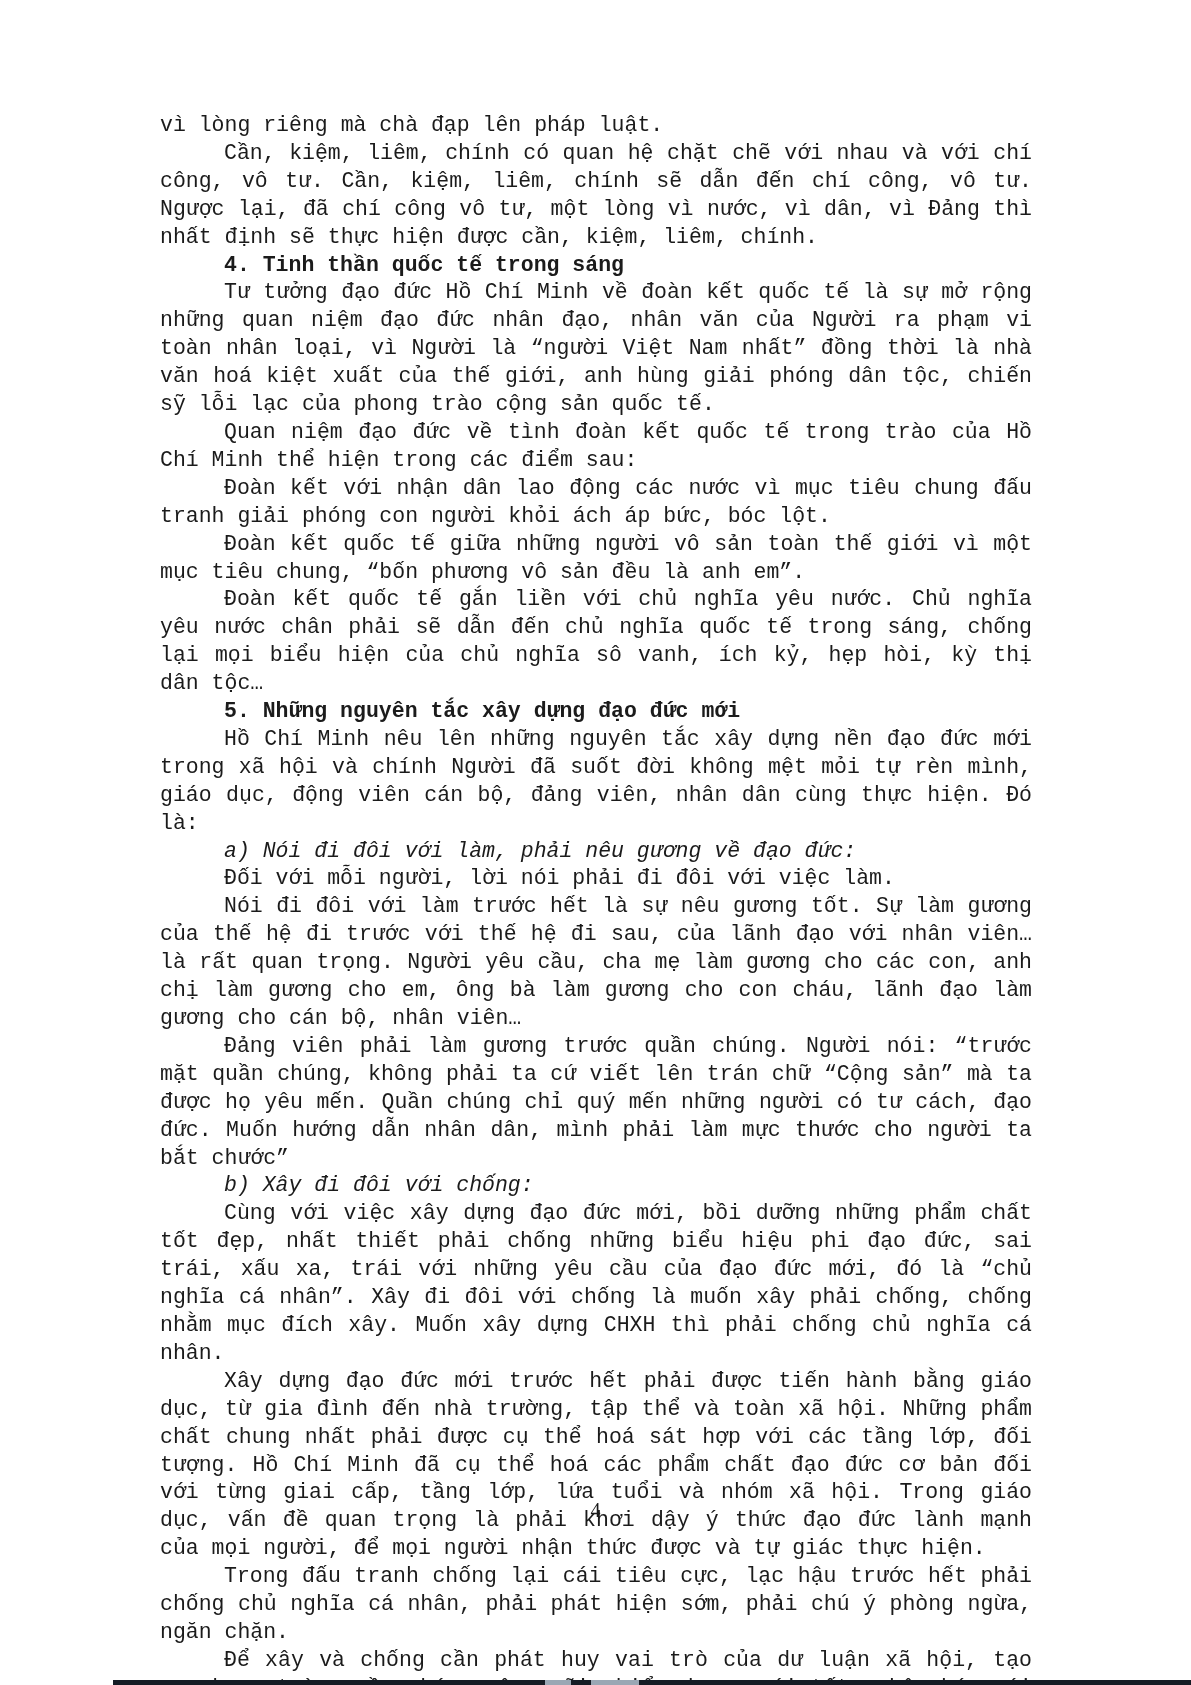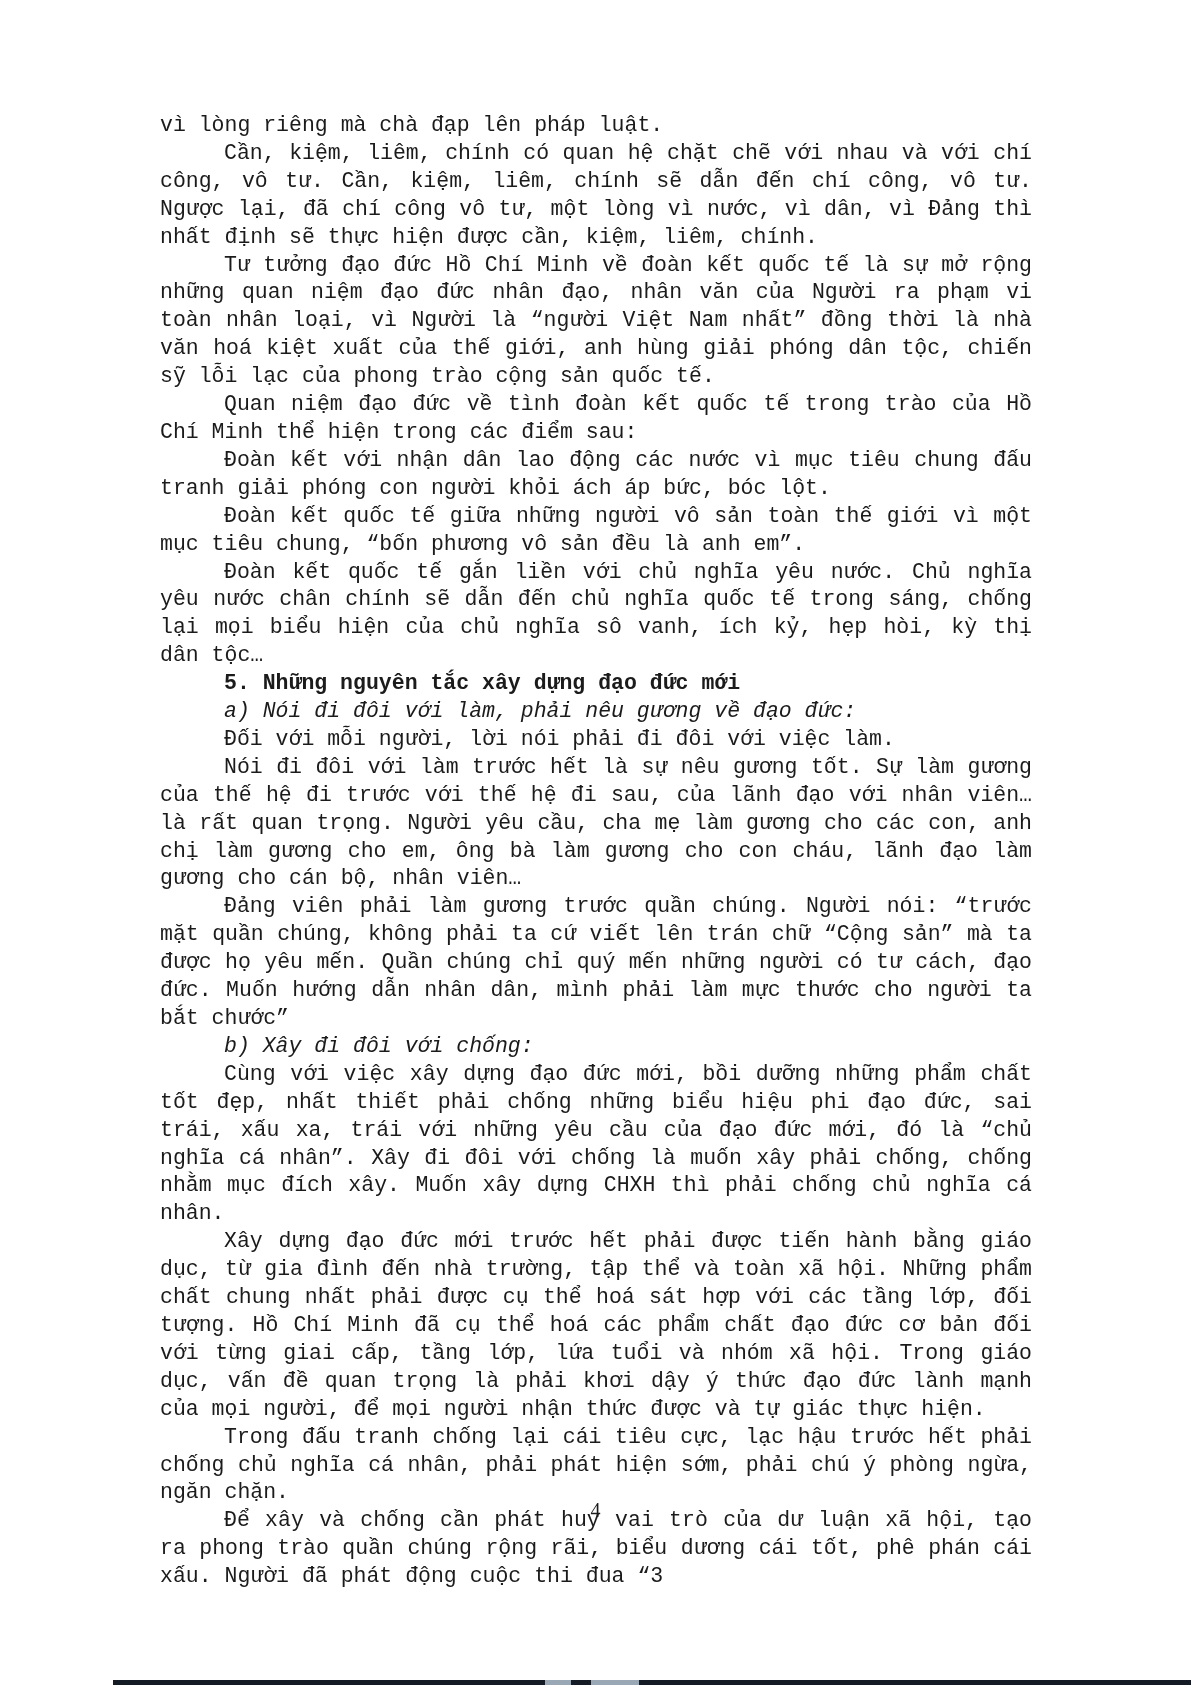--- a/index.html
+++ b/index.html
@@ -69,26 +69,28 @@
   .artifact-gap.g2 { left: 478px; width: 48px; }
 </style>
 </head>
 <body>
 
 <div class="page">
 
   <div class="page-content">
     <p class="cont">vì lòng riêng mà chà đạp lên pháp luật.</p>
     <p class="body">Cần, kiệm, liêm, chính có quan hệ chặt chẽ với nhau và với chí công, vô tư. Cần, kiệm, liêm, chính sẽ dẫn đến chí công, vô tư. Ngược lại, đã chí công vô tư, một lòng vì nước, vì dân, vì Đảng thì nhất định sẽ thực hiện được cần, kiệm, liêm, chính.</p>
+    <p class="heading">4. Tinh thần quốc tế trong sáng</p>
     <p class="body">Tư tưởng đạo đức Hồ Chí Minh về đoàn kết quốc tế là sự mở rộng những quan niệm đạo đức nhân đạo, nhân văn của Người ra phạm vi toàn nhân loại, vì Người là “người Việt Nam nhất” đồng thời là nhà văn hoá kiệt xuất của thế giới, anh hùng giải phóng dân tộc, chiến sỹ lỗi lạc của phong trào cộng sản quốc tế.</p>
     <p class="body">Quan niệm đạo đức về tình đoàn kết quốc tế trong trào của Hồ Chí Minh thể hiện trong các điểm sau:</p>
     <p class="body">Đoàn kết với nhận dân lao động các nước vì mục tiêu chung đấu tranh giải phóng con người khỏi ách áp bức, bóc lột.</p>
     <p class="body">Đoàn kết quốc tế giữa những người vô sản toàn thế giới vì một mục tiêu chung, “bốn phương vô sản đều là anh em”.</p>
-    <p class="body">Đoàn kết quốc tế gắn liền với chủ nghĩa yêu nước. Chủ nghĩa yêu nước chân chính sẽ dẫn đến chủ nghĩa quốc tế trong sáng, chống lại mọi biểu hiện của chủ nghĩa sô vanh, ích kỷ, hẹp hòi, kỳ thị dân tộc…</p>
+    <p class="body">Đoàn kết quốc tế gắn liền với chủ nghĩa yêu nước. Chủ nghĩa yêu nước chân phải sẽ dẫn đến chủ nghĩa quốc tế trong sáng, chống lại mọi biểu hiện của chủ nghĩa sô vanh, ích kỷ, hẹp hòi, kỳ thị dân tộc…</p>
     <p class="heading">5. Những nguyên tắc xây dựng đạo đức mới</p>
+    <p class="body">Hồ Chí Minh nêu lên những nguyên tắc xây dựng nền đạo đức mới trong xã hội và chính Người đã suốt đời không mệt mỏi tự rèn mình, giáo dục, động viên cán bộ, đảng viên, nhân dân cùng thực hiện. Đó là:</p>
     <p class="sub">a) Nói đi đôi với làm, phải nêu gương về đạo đức:</p>
     <p class="body">Đối với mỗi người, lời nói phải đi đôi với việc làm.</p>
     <p class="body">Nói đi đôi với làm trước hết là sự nêu gương tốt. Sự làm gương của thế hệ đi trước với thế hệ đi sau, của lãnh đạo với nhân viên… là rất quan trọng. Người yêu cầu, cha mẹ làm gương cho các con, anh chị làm gương cho em, ông bà làm gương cho con cháu, lãnh đạo làm gương cho cán bộ, nhân viên…</p>
     <p class="body">Đảng viên phải làm gương trước quần chúng. Người nói: “trước mặt quần chúng, không phải ta cứ viết lên trán chữ “Cộng sản” mà ta được họ yêu mến. Quần chúng chỉ quý mến những người có tư cách, đạo đức. Muốn hướng dẫn nhân dân, mình phải làm mực thước cho người ta bắt chước”</p>
     <p class="sub">b) Xây đi đôi với chống:</p>
     <p class="body">Cùng với việc xây dựng đạo đức mới, bồi dưỡng những phẩm chất tốt đẹp, nhất thiết phải chống những biểu hiệu phi đạo đức, sai trái, xấu xa, trái với những yêu cầu của đạo đức mới, đó là “chủ nghĩa cá nhân”. Xây đi đôi với chống là muốn xây phải chống, chống nhằm mục đích xây. Muốn xây dựng CHXH thì phải chống chủ nghĩa cá nhân.</p>
     <p class="body">Xây dựng đạo đức mới trước hết phải được tiến hành bằng giáo dục, từ gia đình đến nhà trường, tập thể và toàn xã hội. Những phẩm chất chung nhất phải được cụ thể hoá sát hợp với các tầng lớp, đối tượng. Hồ Chí Minh đã cụ thể hoá các phẩm chất đạo đức cơ bản đối với từng giai cấp, tầng lớp, lứa tuổi và nhóm xã hội. Trong giáo dục, vấn đề quan trọng là phải khơi dậy ý thức đạo đức lành mạnh của mọi người, để mọi người nhận thức được và tự giác thực hiện.</p>
     <p class="body">Trong đấu tranh chống lại cái tiêu cực, lạc hậu trước hết phải chống chủ nghĩa cá nhân, phải phát hiện sớm, phải chú ý phòng ngừa, ngăn chặn.</p>
     <p class="body">Để xây và chống cần phát huy vai trò của dư luận xã hội, tạo ra phong trào quần chúng rộng rãi, biểu dương cái tốt, phê phán cái xấu. Người đã phát động cuộc thi đua “3</p>
   </div>

